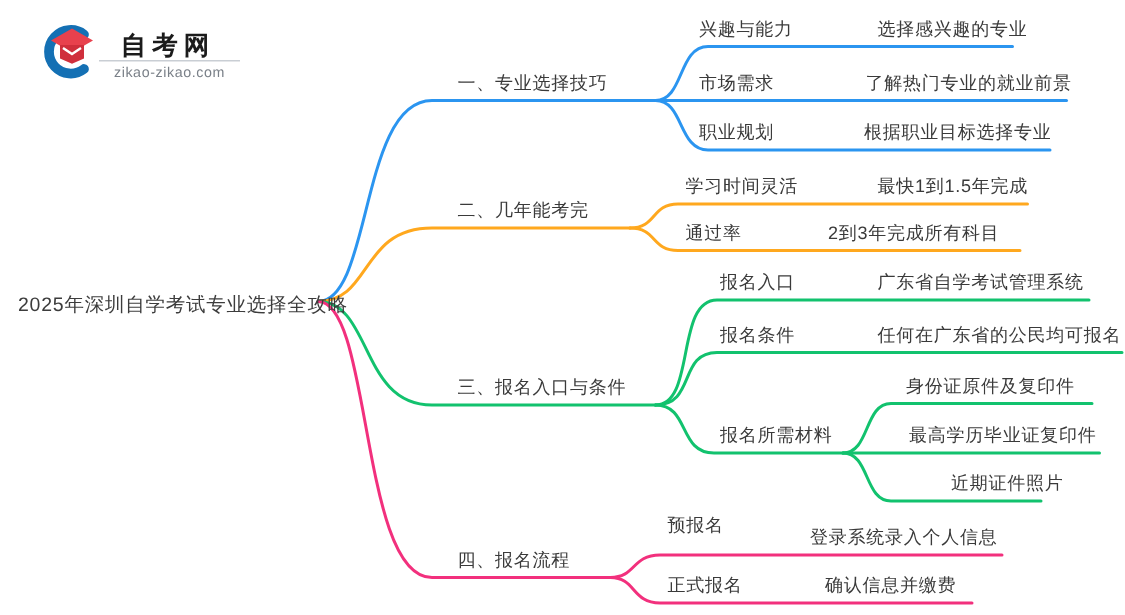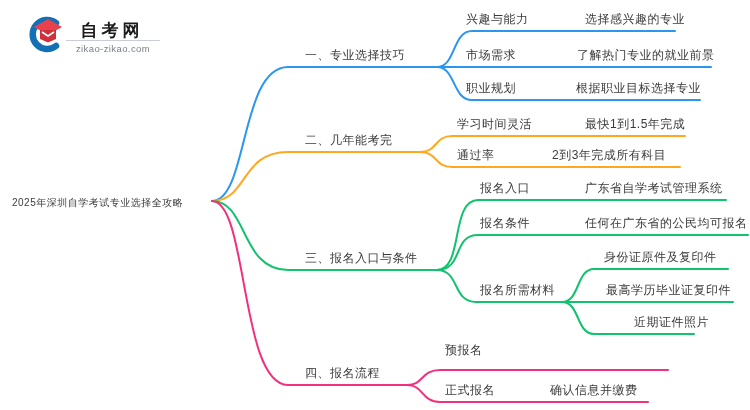--- a/index.html
+++ b/index.html
@@ -6,21 +6,21 @@
   .canvas{
     position:relative;width:750px;height:410px;background:#ffffff;overflow:hidden;
     font-family:"Liberation Sans","DejaVu Sans",sans-serif;
   }
   .mindmap-svg{position:absolute;left:0;top:0;width:750px;height:410px;}
   .mindmap-svg path{fill:none;stroke-width:2;stroke-linecap:round;}
   .node{
     position:absolute;font-size:12px;line-height:16px;color:#3a3a3a;
     white-space:nowrap;letter-spacing:.5px;
   }
-  .central{font-size:10px;color:#3c3c3c;letter-spacing:.5px;}
+  .central{font-size:13px;color:#3c3c3c;letter-spacing:.5px;}
   .logo{position:absolute;left:28px;top:15px;width:130px;height:42px;}
   .logo-icon{position:absolute;left:0;top:0;width:38px;height:38px;}
   .logo-name{
     position:absolute;left:40px;top:4px;width:88px;text-align:center;
     font-size:17px;font-weight:bold;color:#1b1b1b;letter-spacing:4px;
   }
   .logo-divider{position:absolute;left:38px;top:25px;width:94px;height:1px;background:#c9ced4;}
   .logo-url{
     position:absolute;left:38px;top:28px;width:94px;text-align:center;
     font-size:9.5px;color:#7a8088;letter-spacing:.4px;
@@ -88,16 +88,17 @@
   <div class="node" style="left:585px;top:180px;">广东省自学考试管理系统</div>
   <div class="node" style="left:480px;top:215px;">报名条件</div>
   <div class="node" style="left:585px;top:215px;">任何在广东省的公民均可报名</div>
   <div class="node" style="left:480px;top:282px;">报名所需材料</div>
   <div class="node" style="left:604px;top:249px;">身份证原件及复印件</div>
   <div class="node" style="left:606px;top:282px;">最高学历毕业证复印件</div>
   <div class="node" style="left:634px;top:314px;">近期证件照片</div>
 
   <div class="node" style="left:305px;top:365px;">四、报名流程</div>
   <div class="node" style="left:445px;top:342px;">预报名</div>
+  <div class="node" style="left:540px;top:350px;">登录系统录入个人信息</div>
   <div class="node" style="left:445px;top:382px;">正式报名</div>
   <div class="node" style="left:550px;top:382px;">确认信息并缴费</div>
 
 </div>
 
 </body></html>

